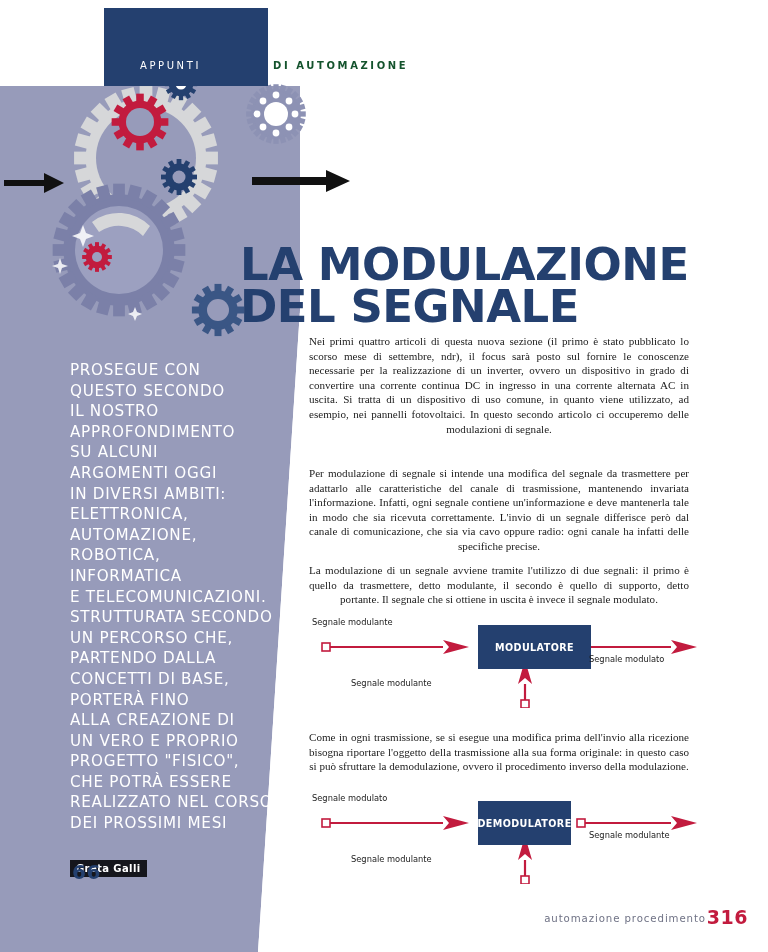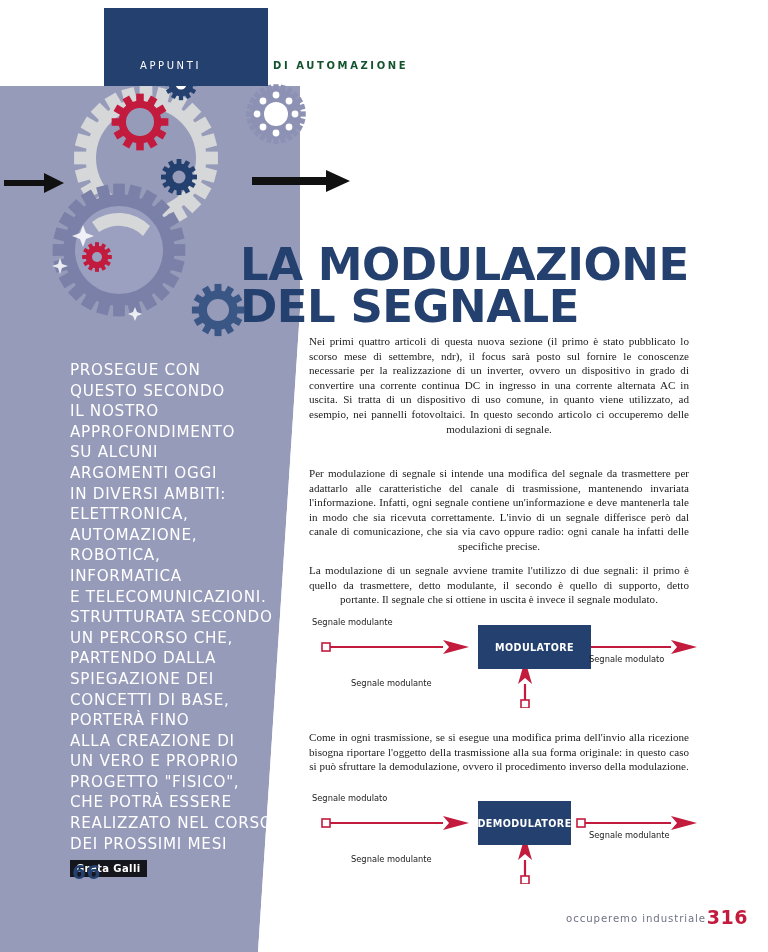--- a/index.html
+++ b/index.html
@@ -385,21 +385,20 @@
       <span>ARGOMENTI OGGI</span>
       <span>IN DIVERSI AMBITI:</span>
       <span>ELETTRONICA,</span>
       <span>AUTOMAZIONE,</span>
       <span>ROBOTICA,</span>
       <span>INFORMATICA</span>
       <span>E TELECOMUNICAZIONI.</span>
       <span>STRUTTURATA SECONDO</span>
       <span>UN PERCORSO CHE,</span>
       <span>PARTENDO DALLA</span>
-      <span>SPIEGAZIONE DEI</span>
       <span>CONCETTI DI BASE,</span>
       <span>PORTERÀ FINO</span>
       <span>ALLA CREAZIONE DI</span>
       <span>UN VERO E PROPRIO</span>
       <span>PROGETTO "FISICO",</span>
       <span>CHE POTRÀ ESSERE</span>
       <span>REALIZZATO NEL CORSO</span>
       <span>DEI PROSSIMI MESI</span>
     </div>
   <div class="byline">Greta Galli</div>
@@ -463,16 +462,16 @@
         <rect x="228" y="88" width="8" height="8"></rect>
       </g>
     </svg>
     <div class="dbox">DEMODULATORE</div>
     <div class="dlabel dlab-in">Segnale modulato</div>
     <div class="dlabel dlab-out">Segnale modulante</div>
     <div class="dlabel dlab-bot">Segnale modulante</div>
   </div>
 
   <div class="footer-page">66</div>
-  <div class="footer-brand">occuperemo industriale</div>
+  <div class="footer-brand">automazione procedimento</div>
   <div class="footer-issue">316</div>
 
 </div>
 
 </body></html>

